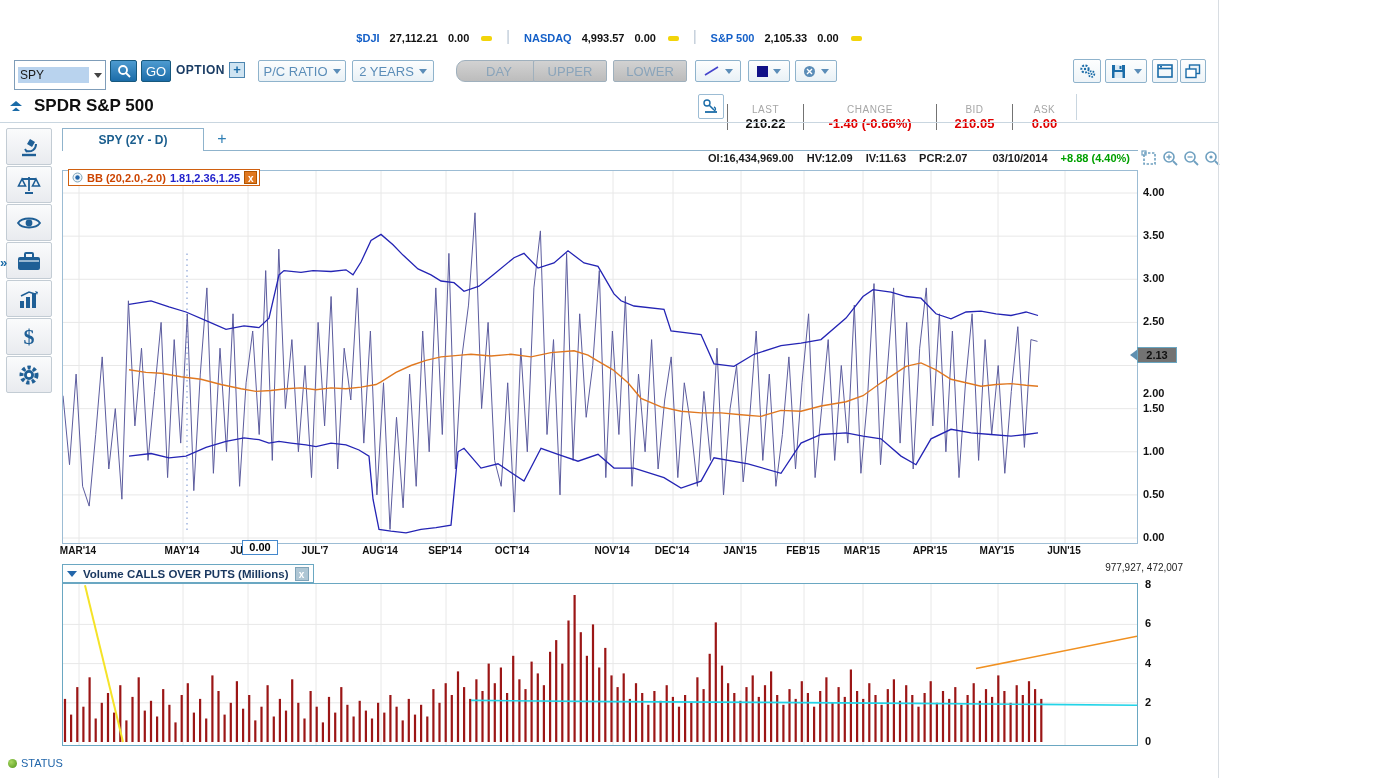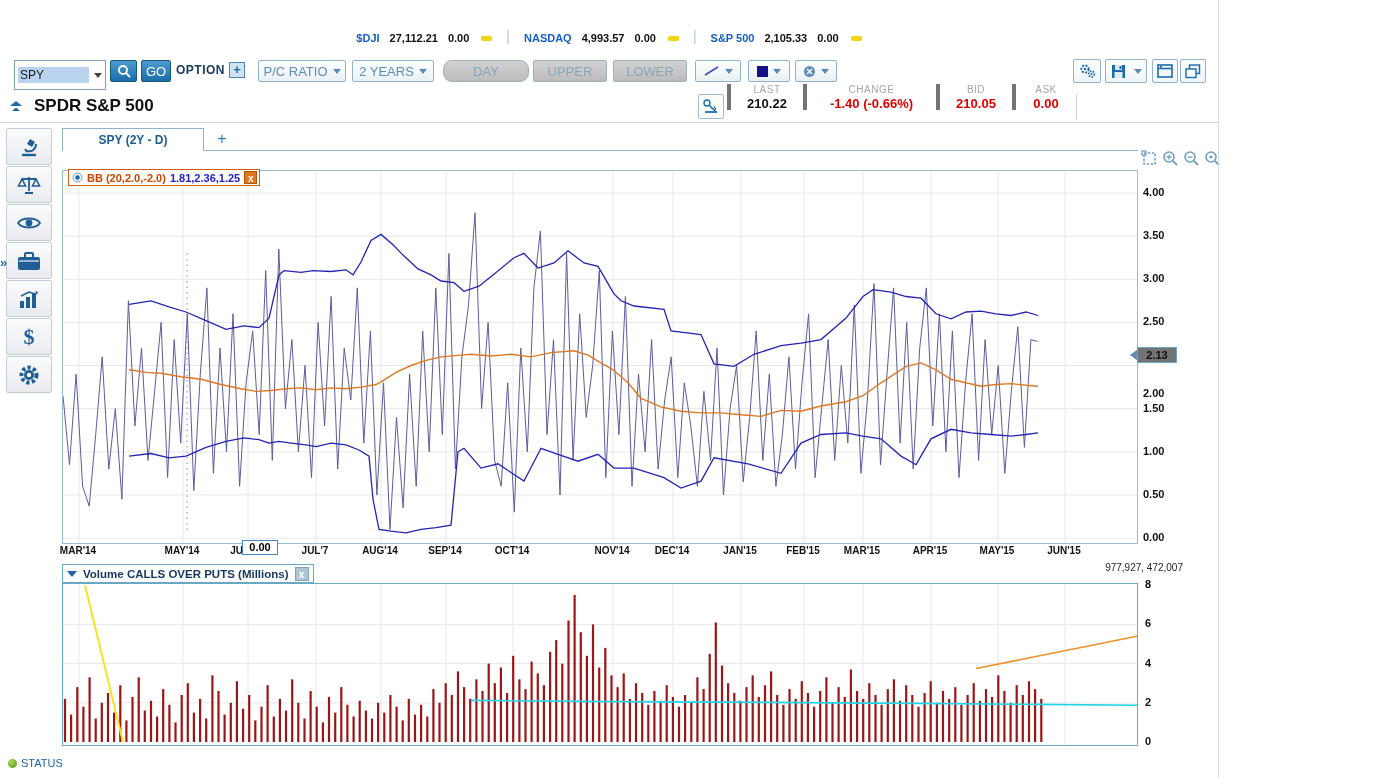--- a/index.html
+++ b/index.html
@@ -24,21 +24,21 @@
   .combo .sel-text { flex:1; font-size:12px; background:#b9d3ee; color:#1a1a1a; padding:1px 2px; }
   .caret { width:0; height:0; border-left:4px solid transparent; border-right:4px solid transparent; border-top:5px solid #5b8db8; margin-left:5px; }
   .caret.dark { border-top-color:#444; }
   .option-lbl { position:absolute; top:63px; left:176px; font-size:12px; font-weight:bold; color:#1a3c64; letter-spacing:.5px; }
   .opt-add { position:absolute; top:62px; left:229px; width:16px; height:16px; border:1px solid #4d86b0; background:#cfe4f2; color:#1b6ca8; font-size:13px; font-weight:bold; text-align:center; line-height:14px; cursor:pointer; }
   .icon-btn { position:absolute; top:59px; height:24px; border:1px solid #8fb3cc; border-radius:2px; background:linear-gradient(#fdfefe,#eef4f8); display:flex; align-items:center; justify-content:center; gap:3px; cursor:pointer; }
 
   
   .title { top:96px; left:34px; font-size:17px; font-weight:bold; color:#101010; }
   .hdr-rule { top:122px; left:0; width:1218px; height:1px; background:#c9d6e0; }
-  .q-col { position:absolute; top:84px; text-align:center; border-left:4px solid #737373; padding:0 12px; height:26px; }
+  .q-col { position:absolute; top:104px; text-align:center; border-left:1px solid #737373; padding:0 12px; height:26px; }
   .q-lbl { font-size:10px; color:#a6a6a6; letter-spacing:.5px; }
   .q-val { font-size:13px; font-weight:bold; margin-top:1px; }
   .q-black { color:#111; } .q-red { color:#e00000; }
   .q-end { position:absolute; top:94px; height:26px; border-left:1px solid #c9d6e0; }
 
   
   .side-btn { position:absolute; left:6px; width:46px; height:37px; border:1px solid #c3ccd4; background:linear-gradient(#fafbfc,#e9ebef); border-radius:2px; display:flex; align-items:center; justify-content:center; cursor:pointer; }
   .expand-handle { position:absolute; left:0; top:255px; color:#1b6ca8; font-size:13px; font-weight:bold; cursor:pointer; }
 
   
@@ -120,21 +120,21 @@
   <div class="option-lbl">OPTION</div>
   <div class="opt-add">+</div>
   <div class="tb-btn" style="left:258px;width:88px;">
     <span>P/C RATIO</span>
       <span class="caret"></span>
   </div>
   <div class="tb-btn" style="left:352px;width:82px;">
     <span>2 YEARS</span>
       <span class="caret"></span>
   </div>
-  <div class="tb-btn disabled-btn" style="left:443px;width:86px;border-radius:9px;">DAY</div>
+  <div class="tb-btn disabled-btn" style="left:456px;width:86px;border-radius:9px;">DAY</div>
   <div class="tb-btn disabled-btn" style="left:533px;width:74px;">UPPER</div>
   <div class="tb-btn disabled-btn" style="left:613px;width:74px;">LOWER</div>
   <div class="tb-btn" style="left:695px;width:46px;">
     <svg width="16" height="12" viewBox="0 0 16 12">
         <line x1="1" y1="10" x2="14" y2="2" stroke="#4444cc" stroke-width="1.6"></line>
       </svg>
     <span class="caret"></span>
   </div>
   <div class="tb-btn" style="left:748px;width:42px;">
     <span style="width:11px;height:11px;background:#111188;display:inline-block;"></span>
@@ -260,20 +260,28 @@
         <circle cx="12" cy="12" r="5" fill="#1f5f96"></circle>
         <circle cx="12" cy="12" r="2.2" fill="#fff"></circle>
       </svg>
   </div>
   <div class="expand-handle">»</div>
 
   <div class="abs tabline"></div>
   <div class="abs tab-active">SPY (2Y - D)</div>
   <div class="abs tab-add">+</div>
 
+  <div class="abs info-line">
+    <span>OI:16,434,969.00</span>
+    <span>HV:12.09</span>
+    <span>IV:11.63</span>
+    <span>PCR:2.07</span>
+    <span style="margin-left:22px;">03/10/2014</span>
+    <span class="info-green">+8.88 (4.40%)</span>
+  </div>
   <div class="abs zoom-ctrls">
     <svg width="17" height="17" viewBox="0 0 17 17">
         <rect x="3" y="3" width="11" height="11" fill="none" stroke="#6fa0c0" stroke-width="1.6" stroke-dasharray="2.4 1.6"></rect>
         <rect x="1" y="1" width="4" height="4" fill="none" stroke="#6fa0c0" stroke-width="1.2"></rect>
       </svg>
     <svg width="17" height="17" viewBox="0 0 17 17">
         <circle cx="7" cy="7" r="5" fill="none" stroke="#6fa0c0" stroke-width="1.6"></circle>
         <line x1="11" y1="11" x2="15" y2="15" stroke="#6fa0c0" stroke-width="1.8"></line>
         <path d="M4.5 7h5M7 4.5v5" stroke="#6fa0c0" stroke-width="1.3"></path>
       </svg>

